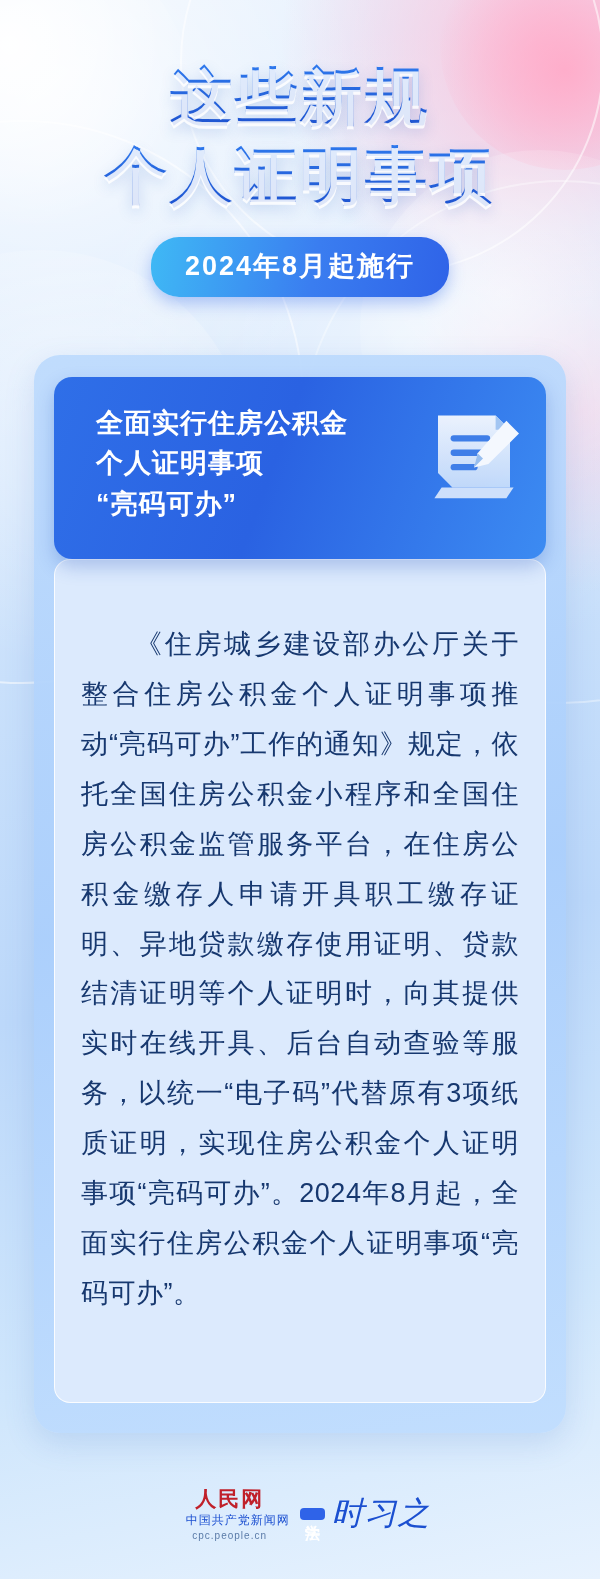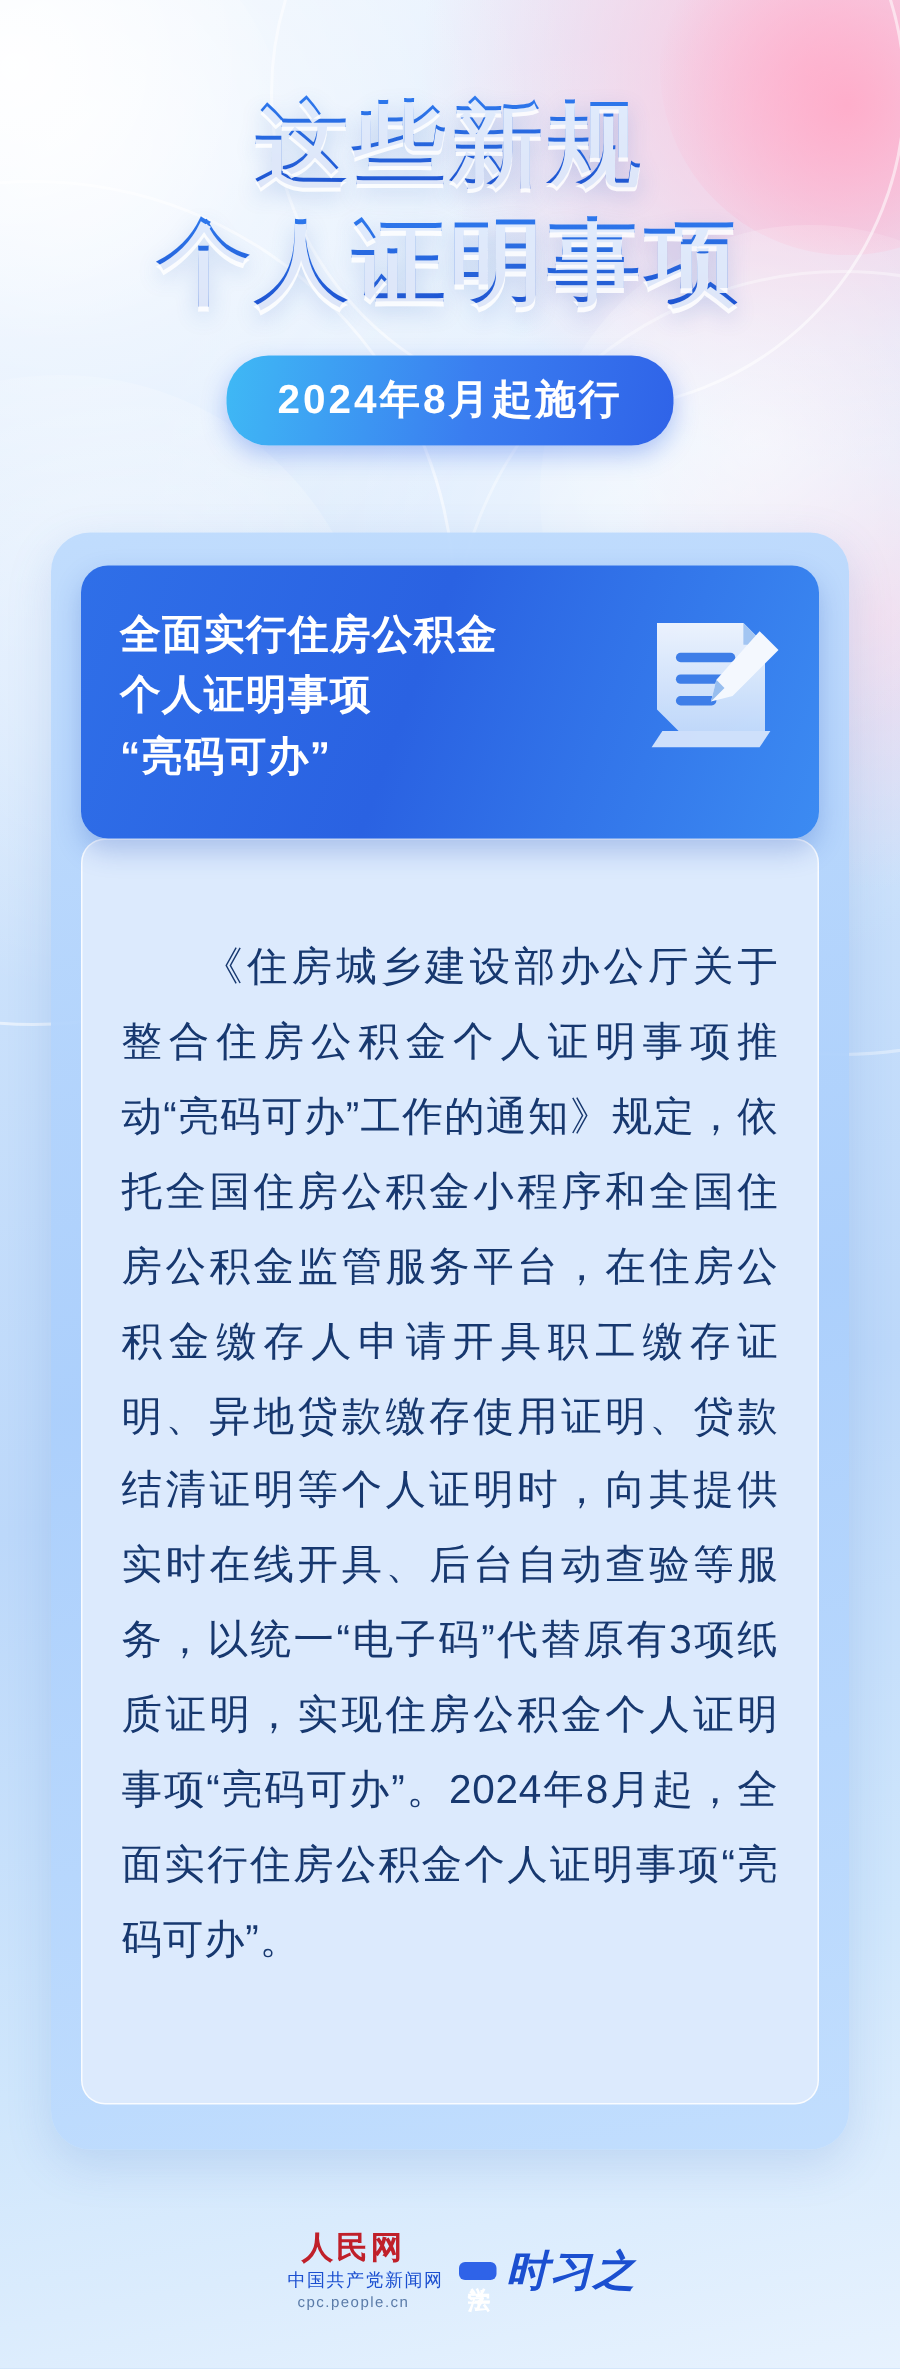--- a/index.html
+++ b/index.html
@@ -114,21 +114,21 @@
     border-radius: 26px;
     background: linear-gradient(170deg, rgba(190,219,253,0.95) 0%, rgba(171,207,252,0.95) 50%, rgba(192,221,254,0.95) 100%);
     padding: 22px 20px 30px;
     box-shadow: 0 10px 30px rgba(70,120,200,0.18);
   }
 
   .card-head {
     position: relative;
     border-radius: 18px;
     background: linear-gradient(110deg, #2f6fe8 0%, #2a62e2 45%, #3c8bf2 100%);
-    padding: 26px 26px 28px;
+    padding: 26px 42px 28px;
     min-height: 128px;
     box-shadow: 0 8px 18px rgba(40,85,190,0.28);
     overflow: hidden;
   }
   .card-head-title {
     position: relative;
     z-index: 2;
     color: #ffffff;
     font-size: 27px;
     font-weight: 700;
@@ -209,22 +209,22 @@
     font-size: 15px;
     font-weight: 700;
     padding: 5px 5px;
     border-radius: 4px;
     line-height: 1.05;
     writing-mode: vertical-rl;
     letter-spacing: 1px;
   }
   .fb-name {
     color: #1b4fd0;
-    font-size: 28px;
-    font-weight: 700;
+    font-size: 32px;
+    font-weight: 400;
     font-style: italic;
     letter-spacing: 1px;
   }
 </style>
 </head>
 <body>
 
 <div class="poster">
 
   <div class="blob blob-a"></div>

